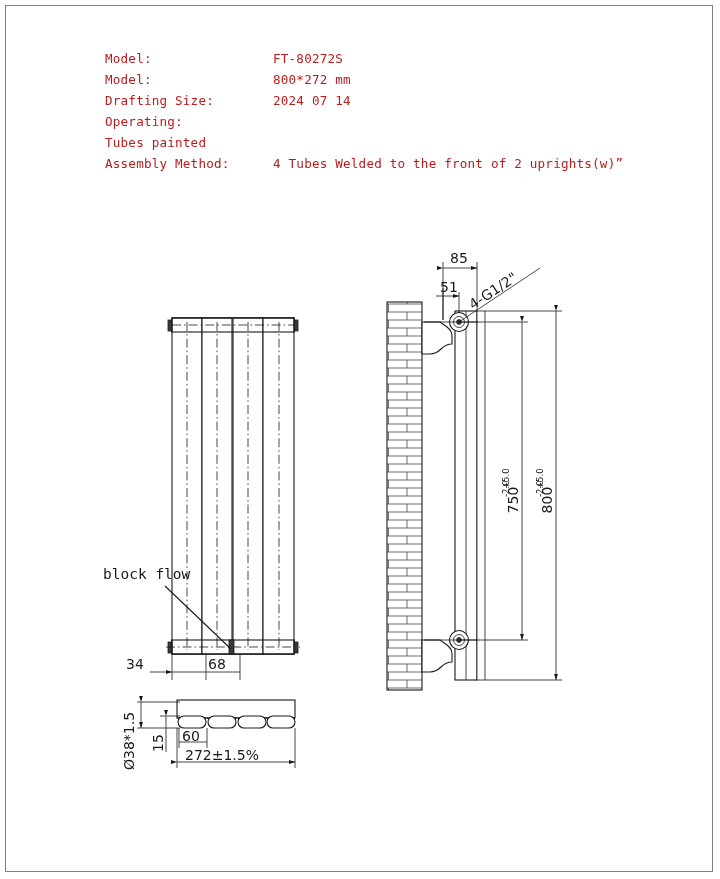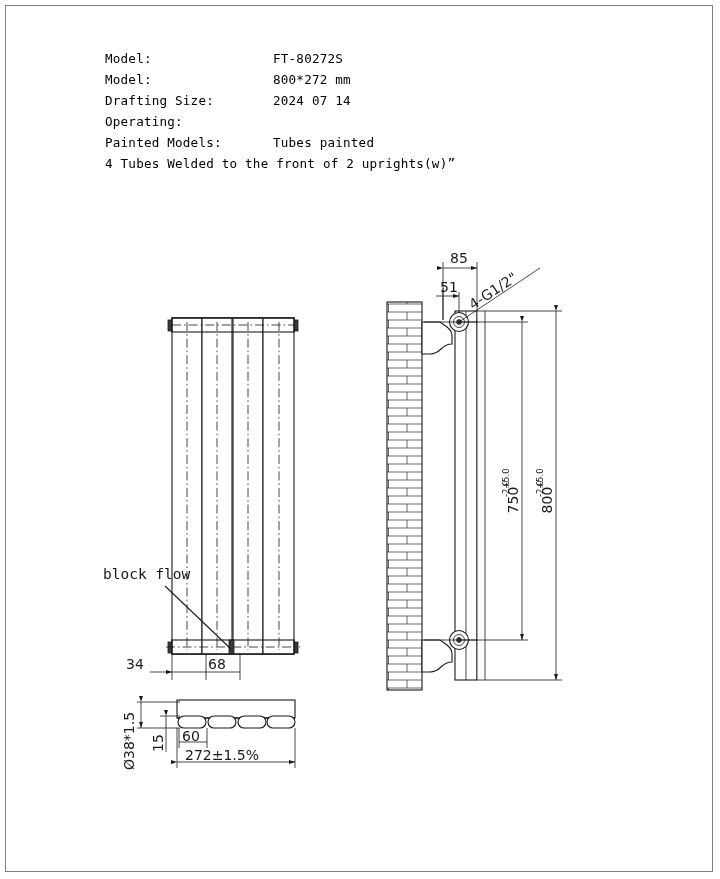--- a/index.html
+++ b/index.html
@@ -27,21 +27,21 @@
     pointer-events: none;
   }
   
   #spec {
     position: absolute;
     left: 105px;
     top: 48px;
     width: 520px;
     font-size: 12.6px;
     line-height: 21px;
-    color: #000000;
+    color: #b91c1c;
     letter-spacing: 0.2px;
   }
   .spec-row {
     display: flex;
     white-space: pre;
   }
   .spec-label {
     width: 168px;
     flex: 0 0 168px;
   }
@@ -101,24 +101,24 @@
       <span class="spec-value">800*272 mm</span>
     </div>
     <div class="spec-row">
       <span class="spec-label">Drafting Size:</span>
       <span class="spec-value">2024 07 14</span>
     </div>
     <div class="spec-row">
       <span class="spec-label">Operating:</span>
     </div>
     <div class="spec-row">
-      <span class="spec-label">Painted Models:</span>
       <span class="spec-value">Tubes painted</span>
     </div>
     <div class="spec-row">
+      <span class="spec-label">Assembly Method:</span>
       <span class="spec-value">4 Tubes Welded to the front of 2 uprights(w)”</span>
     </div>
   </div>
 
   <svg id="drawing" viewBox="0 0 720 879">
 
     <defs>
       <marker id="ar" markerWidth="9" markerHeight="9" refX="8" refY="3" orient="auto" markerUnits="userSpaceOnUse">
         <path d="M0,0.4 L8,3 L0,5.6 Z" fill="#1a1a1a"></path>
       </marker>

